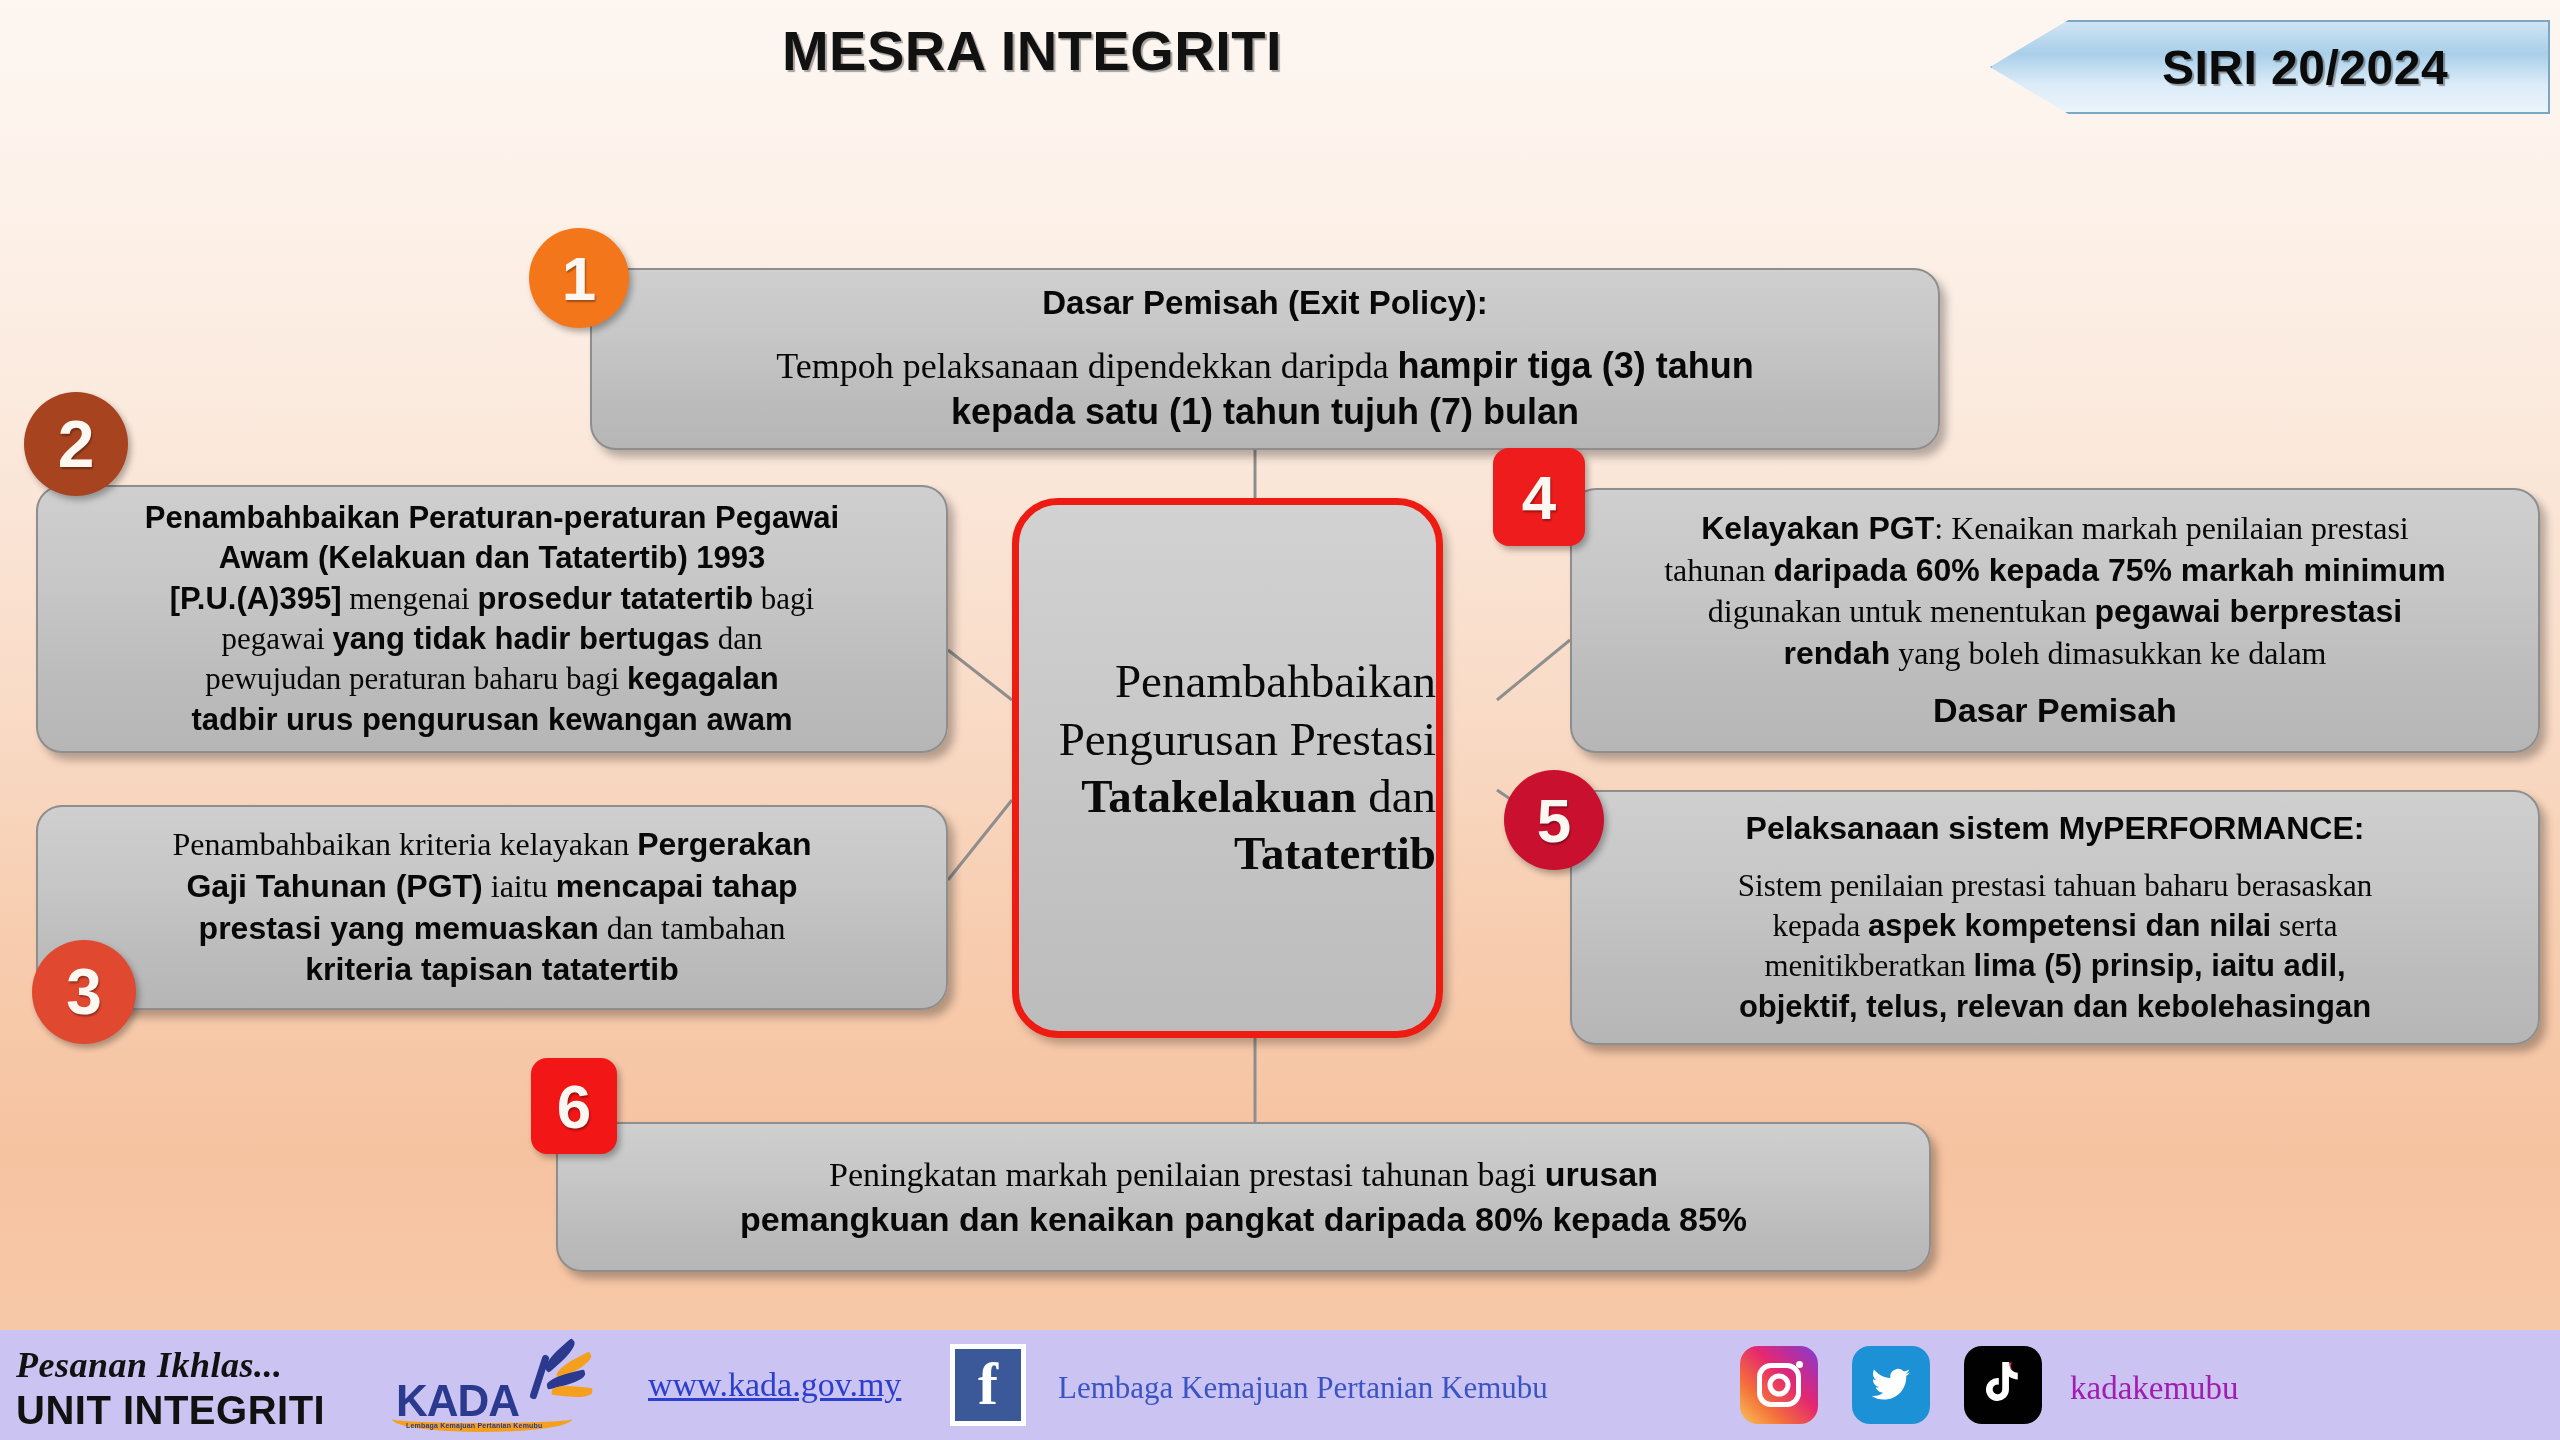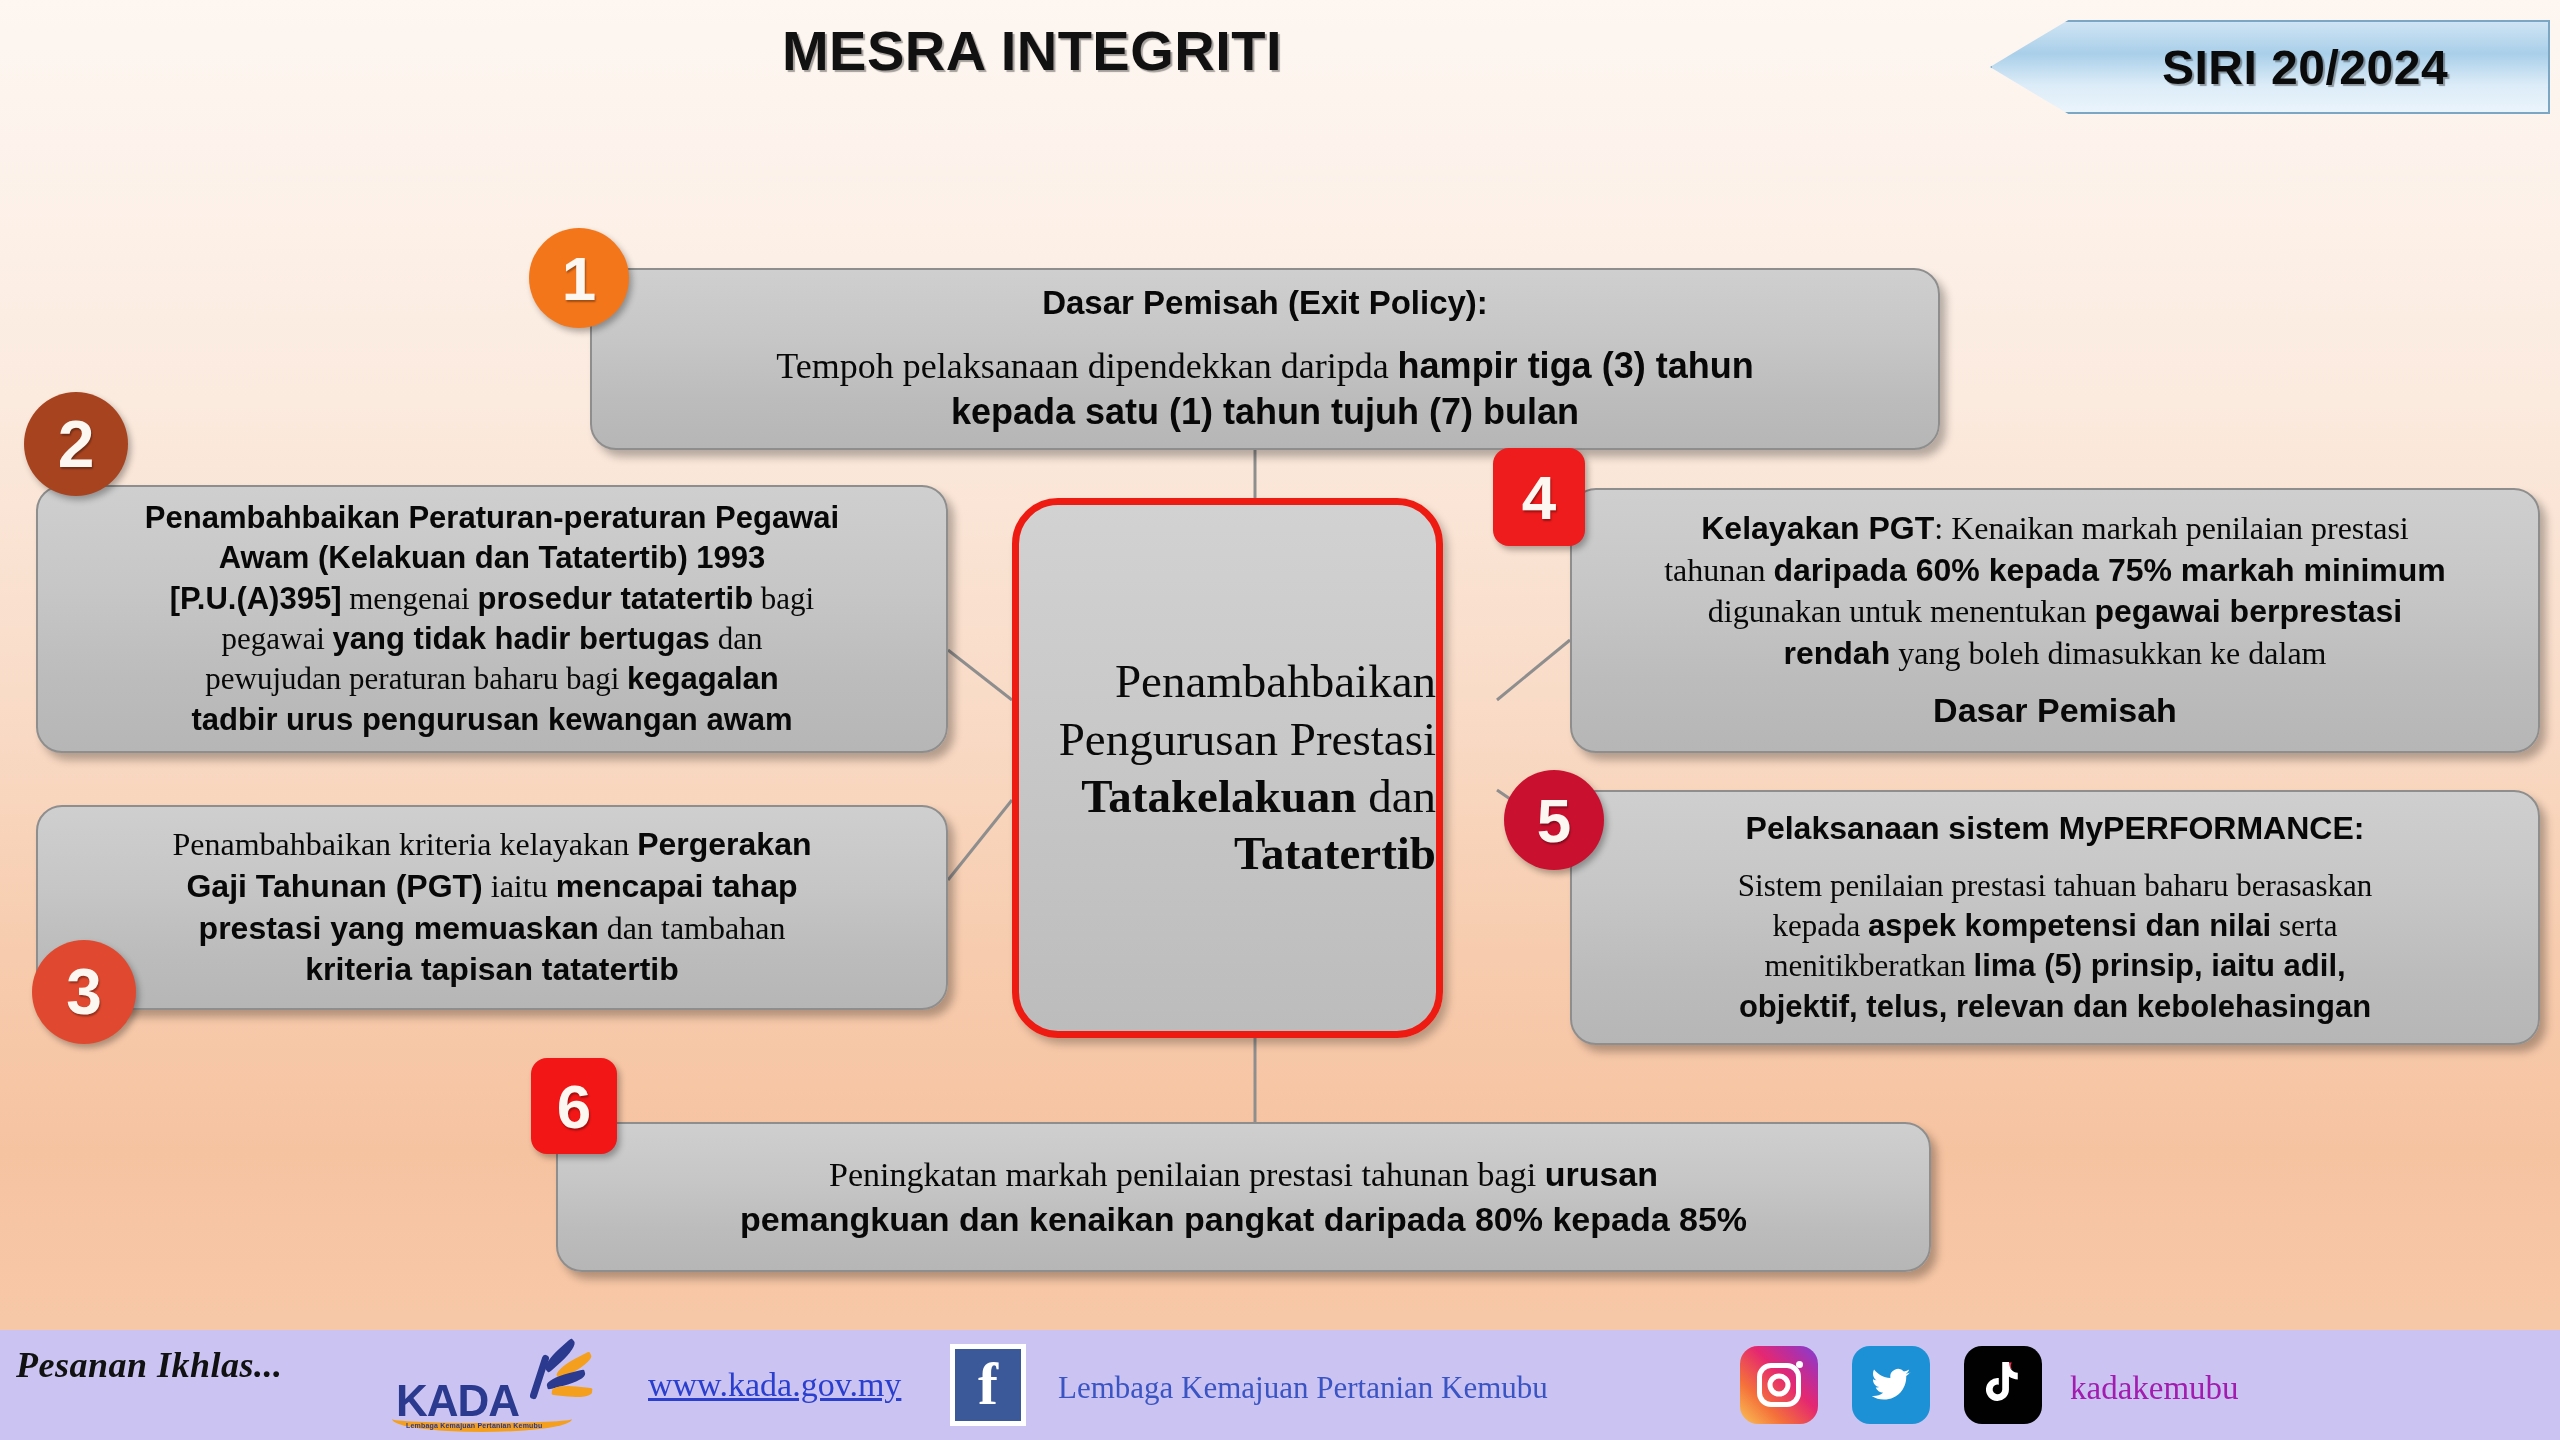--- a/index.html
+++ b/index.html
@@ -331,20 +331,21 @@
       <span class="ln"><span>Peningkatan markah penilaian prestasi tahunan bagi </span><b class="sans">urusan</b></span>
       <span class="ln"><b class="sans">pemangkuan dan kenaikan pangkat daripada 80% kepada 85%</b></span>
     </div>
   </div>
   <div class="badge rsq" id="badge6">6</div>
 
   <div id="footer">
 
     <div class="f-sincere">
       <div class="l1">Pesanan Ikhlas...</div>
+      <div class="l2">UNIT INTEGRITI</div>
     </div>
 
     <div id="kada">
       <div class="stalk"></div>
       <div class="leaf" style="left:152px;top:2px;background:#2b3a8f;transform:rotate(-42deg)"></div>
       <div class="leaf" style="left:166px;top:12px;background:#f4a01e;transform:rotate(-28deg)"></div>
       <div class="leaf" style="left:158px;top:26px;background:#2b3a8f;transform:rotate(-14deg)"></div>
       <div class="leaf" style="left:164px;top:38px;background:#f4a01e;transform:rotate(6deg)"></div>
       <div class="kword">KADA</div>
       <div class="swoosh"></div>

